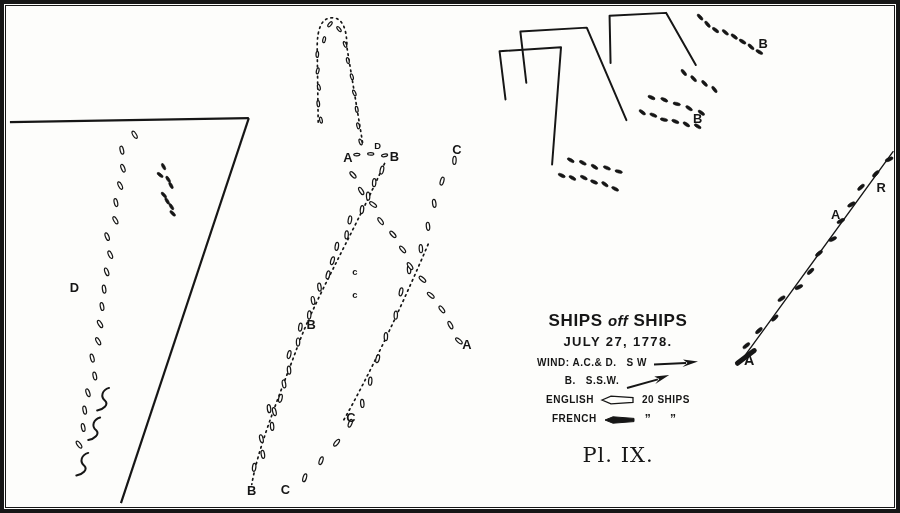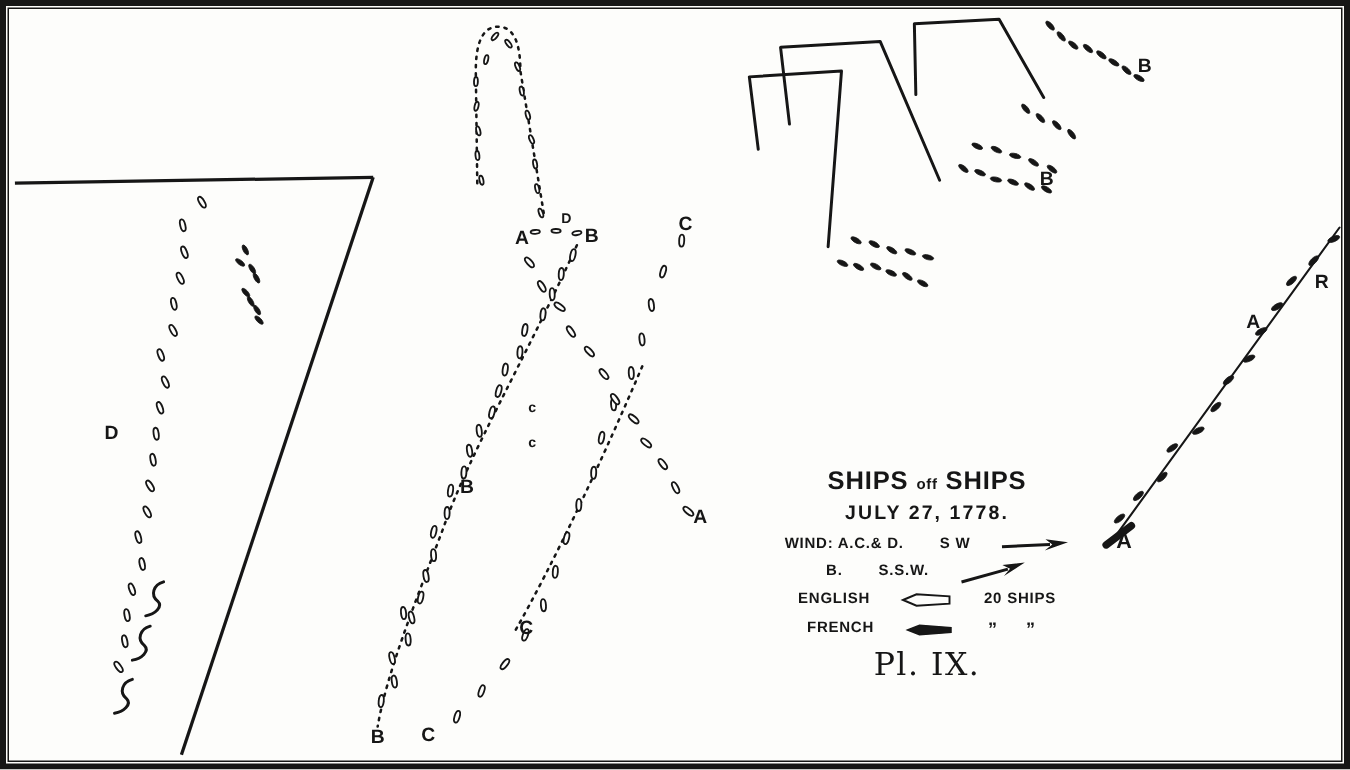--- a/index.html
+++ b/index.html
@@ -38,32 +38,32 @@
   .fleet-label{font-family:"Liberation Sans",sans-serif;font-weight:700;font-size:13px;fill:var(--ink);text-anchor:middle;}
   .fleet-label.small{font-size:9.5px;}
   .fleet-label.boldlbl{font-size:14.5px;font-weight:800;}
 
   
   .legend{
     position:absolute;left:514px;top:306px;width:200px;
     text-align:center;line-height:1.25;user-select:none;
   }
   .lg-title{font-size:17px;font-weight:800;letter-spacing:.6px;white-space:nowrap;}
-  .lg-title .off{font-size:10px;font-weight:800;letter-spacing:.4px;}
+  .lg-title .off{font-size:15px;font-weight:800;letter-spacing:.4px;font-style:italic;}
   .lg-date{font-size:13px;font-weight:700;letter-spacing:1.4px;margin-top:3px;text-align:center;}
-  .lg-row{display:flex;align-items:center;justify-content:center;gap:20px;
+  .lg-row{display:flex;align-items:center;justify-content:center;gap:6px;
           font-size:10px;font-weight:700;letter-spacing:.5px;margin-top:6px;white-space:nowrap;}
   .lg-row .dir{margin-left:4px;}
   .w-arrow,.sym{display:block;}
   .w-arrow path,.w-arrow line{stroke:var(--ink);}
   .w-arrow .head{fill:var(--ink);stroke:none;}
   .sym .hollow{fill:var(--paper);stroke:var(--ink);stroke-width:1.3;}
   .sym .solidfill{fill:var(--ink);stroke:var(--ink);}
   .ditto{letter-spacing:8px;font-size:12px;}
-  .lg-plate{font-family:"DejaVu Serif",serif;font-size:21px;letter-spacing:1px;margin-top:3px;}
+  .lg-plate{font-family:"DejaVu Serif",serif;font-size:21px;letter-spacing:1px;margin-top:15px;}
   .up12{transform:rotate(-12deg);}
 </style>
 </head>
 <body>
 
 <div class="frame">
 
   <svg id="plate-svg" viewBox="0 0 900 513" preserveAspectRatio="none">
     <g>
       <line class="coast" x1="6" y1="120" x2="247" y2="116"></line>

